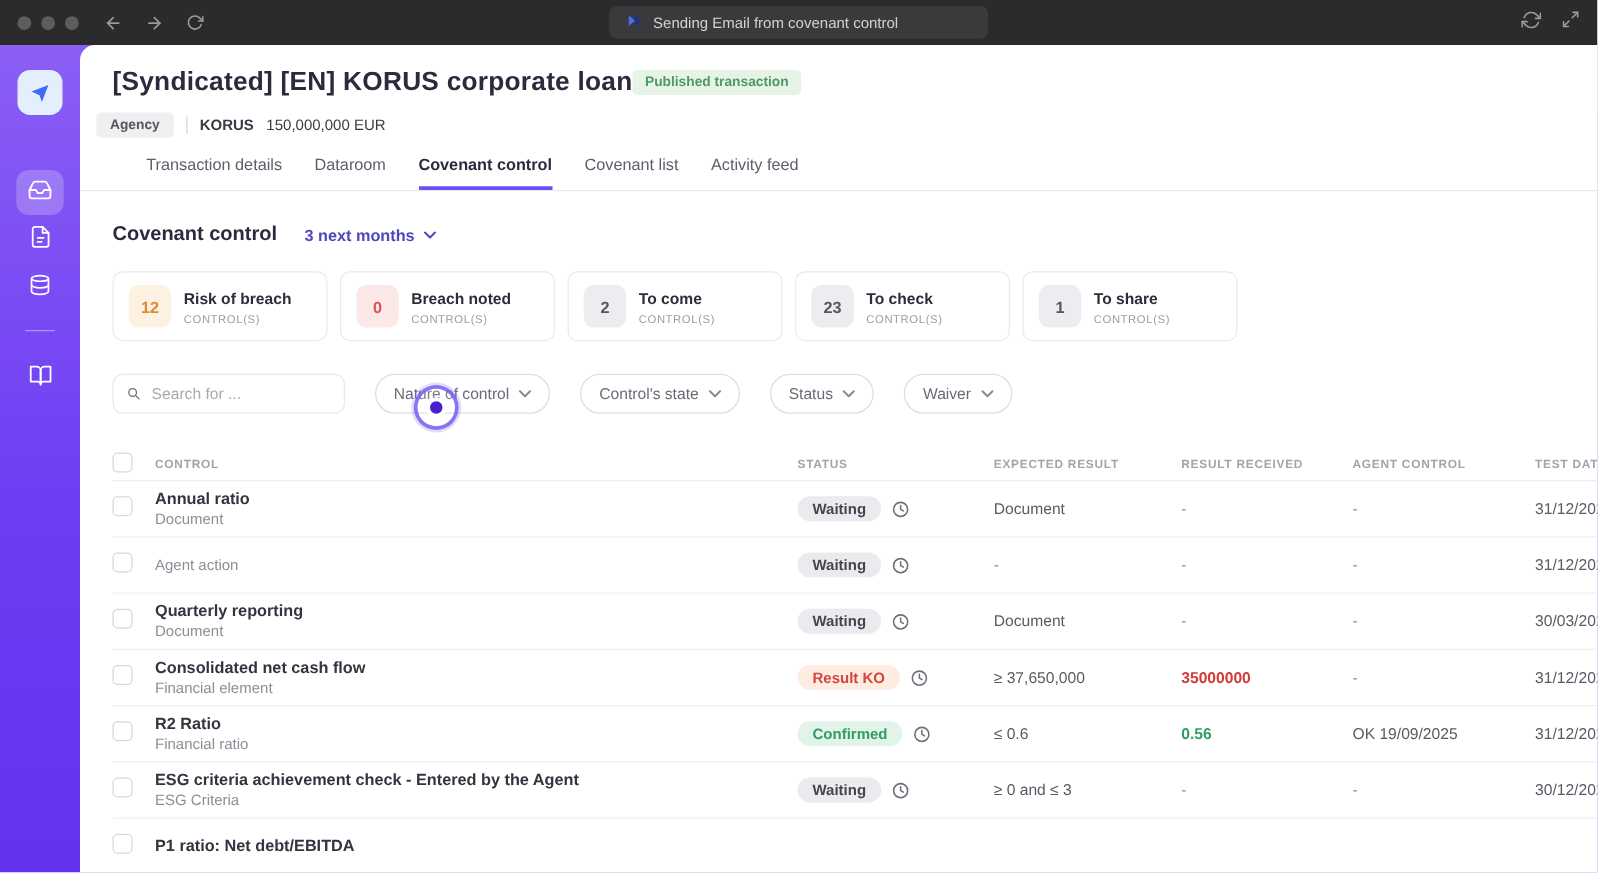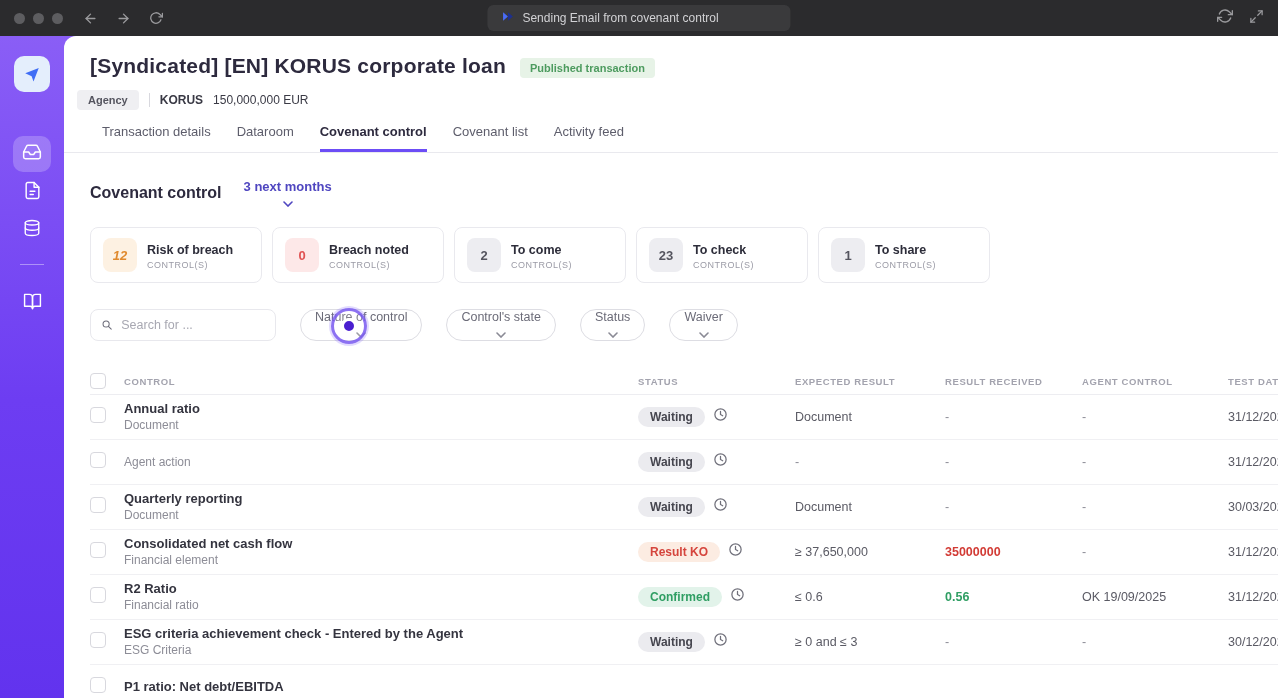--- a/index.html
+++ b/index.html
@@ -20,66 +20,66 @@
   .sidebar { width:64px; display:flex; flex-direction:column; align-items:center; padding-top:20px; flex:0 0 64px; }
   .logo { width:36px; height:36px; border-radius:10px; background:#e4eefc; display:flex; align-items:center; justify-content:center; margin-bottom:44px; }
   .snav { width:38px; height:36px; border-radius:10px; display:flex; align-items:center; justify-content:center; margin-bottom:2px; }
   .snav.active { background:rgba(255,255,255,.22); }
   .sdiv { width:24px; height:1px; background:rgba(255,255,255,.4); margin:14px 0 20px; }
 
   .content { flex:1; background:#fff; border-top-left-radius:12px; overflow:hidden; position:relative; }
   .pad { padding-left:26px; }
 
   
-  .titlerow { display:flex; align-items:flex-end; gap:14px; margin-top:18px; }
+  .titlerow { display:flex; align-items:center; margin-top:18px; }
   h1 { font-size:21px; font-weight:700; color:#2d2a3e; letter-spacing:.2px; }
   .pubbadge { background:#e7f3e7; color:#4d9b5f; font-size:11px; font-weight:600; padding:4px 10px; border-radius:4px; }
   .metarow { display:flex; align-items:center; gap:10px; margin-top:12px;padding-left:13px; }
   .rolepill { background:#efeff2; color:#55555f; font-size:11px; font-weight:600; padding:4px 11px; border-radius:4px; }
   .metasep { width:1px; height:14px; background:#d8d8de; }
   .borrower { font-size:12px; font-weight:700; color:#3a3a45; }
   .amount { font-size:12px; color:#3a3a45; }
 
   
   .tabswrap { margin-top:14px; border-bottom:1px solid #e9e9ee; }
-  .tabs { display:flex; gap:26px; padding-left:38px; }
+  .tabs { display:flex; gap:26px; padding-left:53px; }
   .tab { font-size:13px; color:#5d5d6b; padding-bottom:13px; cursor:pointer; }
   .tab.active { color:#2d2a3e; font-weight:700; box-shadow:inset 0 -3px 0 #6C4DF6; }
 
   
   .sectionrow { display:flex; align-items:center; gap:22px; margin-top:26px; }
   .sectionrow h2 { font-size:16px; font-weight:700; color:#2d2a3e; }
-  .period { display:flex; align-items:center; gap:7px; font-size:13px; font-weight:600; color:#4f46c0; cursor:pointer;flex-direction:column; }
+  .period { display:flex; align-items:center; gap:7px; font-size:13px; font-weight:600; color:#4f46c0; cursor:pointer; }
 
   
   .cards { display:flex; gap:10px; margin-top:20px; }
   .card { width:172px; height:56px; border:1px solid #e9e9ee; border-radius:8px; background:#fff; display:flex; align-items:center; gap:10px; padding:0 12px; }
   .tile { width:34px; height:34px; border-radius:8px; display:flex; align-items:center; justify-content:center; font-size:13px; font-weight:700; flex:0 0 34px; }
-  .tile.orange { background:#fdf1e2; color:#e08a2e;font-style:italic; }
+  .tile.orange { background:#fdf1e2; color:#e08a2e; }
   .tile.red { background:#fde8e8; color:#e05252; }
   .tile.gray { background:#ededf1; color:#55555f; }
   .clabel { font-size:12.5px; font-weight:700; color:#2d2d3a; line-height:15px; }
   .csub { font-size:9px; color:#9b9ba6; letter-spacing:.5px; margin-top:2px; }
 
   
   .filters { display:flex; gap:24px; margin-top:26px; align-items:center; }
   .search { width:186px; height:32px; border:1px solid #e8e8ed; border-radius:8px; display:flex; align-items:center; gap:8px; padding:0 10px; }
   .search input { border:none; outline:none; width:100%; font-size:12.5px; color:#44444e; font-family:inherit; }
   .search input::placeholder { color:#a8a8b2; }
-  .fpill { height:32px; border:1px solid #dddde3; border-radius:16px; display:flex; align-items:center; gap:8px; padding:0 14px; font-size:12.5px; color:#6b6b78; background:#fff; cursor:pointer; white-space:nowrap;flex-direction:column; }
+  .fpill { height:32px; border:1px solid #dddde3; border-radius:16px; display:flex; align-items:center; gap:8px; padding:0 14px; font-size:12.5px; color:#6b6b78; background:#fff; cursor:pointer; white-space:nowrap; }
 
   
   .table { margin-top:28px; }
   .grid { display:grid; grid-template-columns:34px 514px 157px 150px 137px 146px 120px; align-items:center; }
   .thead { height:26px; border-bottom:1px solid #ededf1; color:#a3a3ae; font-size:9.5px; font-weight:600; letter-spacing:.6px; }
   .trow { min-height:45px; border-bottom:1px solid #f0f0f3; }
   .cb { width:16px; height:16px; border:1.5px solid #d8d8de; border-radius:4px; background:#fff; display:inline-block; }
   .cname { font-size:13px; font-weight:700; color:#34343f; line-height:16px; }
   .ctype { font-size:12px; color:#8d8d97; line-height:15px; margin-top:1px; }
-  .statcell { display:flex; align-items:flex-start; gap:8px; }
+  .statcell { display:flex; align-items:center; gap:8px; }
   .badge { font-size:12px; font-weight:600; padding:3px 12px; border-radius:12px; white-space:nowrap; }
   .badge.waiting { background:#ebebef; color:#46464f; }
   .badge.ko { background:#fcece2; color:#d5453d; }
   .badge.ok { background:#e2f3ea; color:#2f9e63; }
   .tval { font-size:12.5px; color:#5a5a64; }
   .tval.dash { color:#8d8d97; }
   .tval.rko { color:#d23b35; font-weight:700; }
   .tval.rok { color:#2f9e63; font-weight:700; }
 
   

